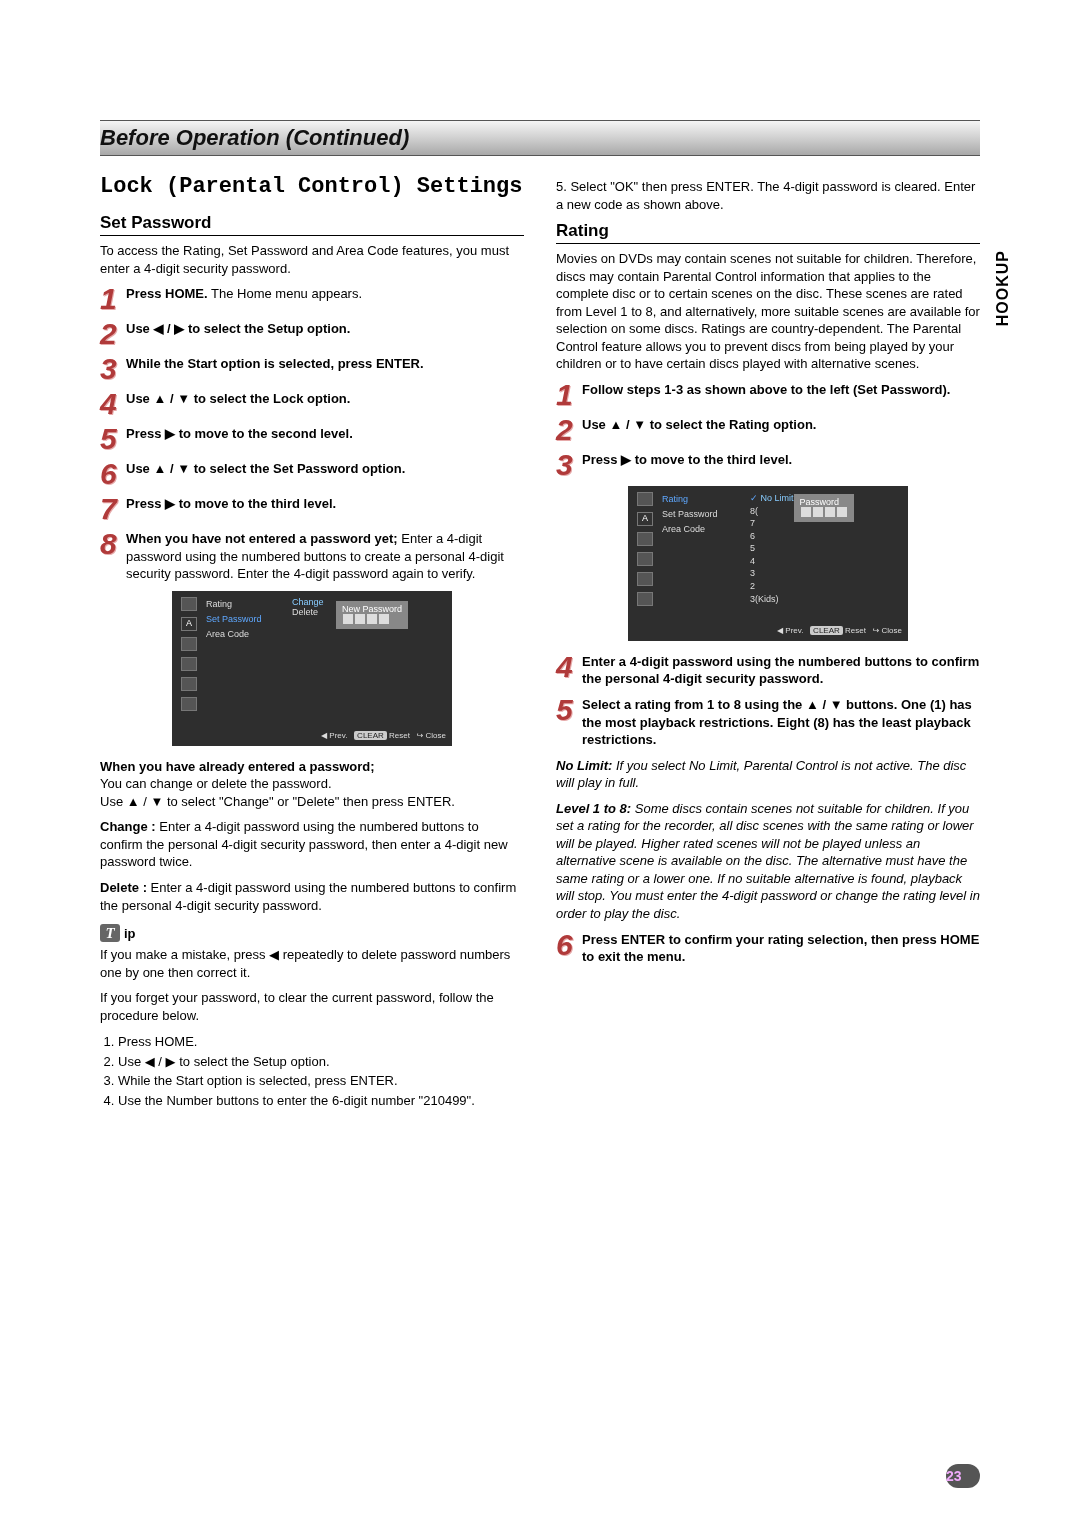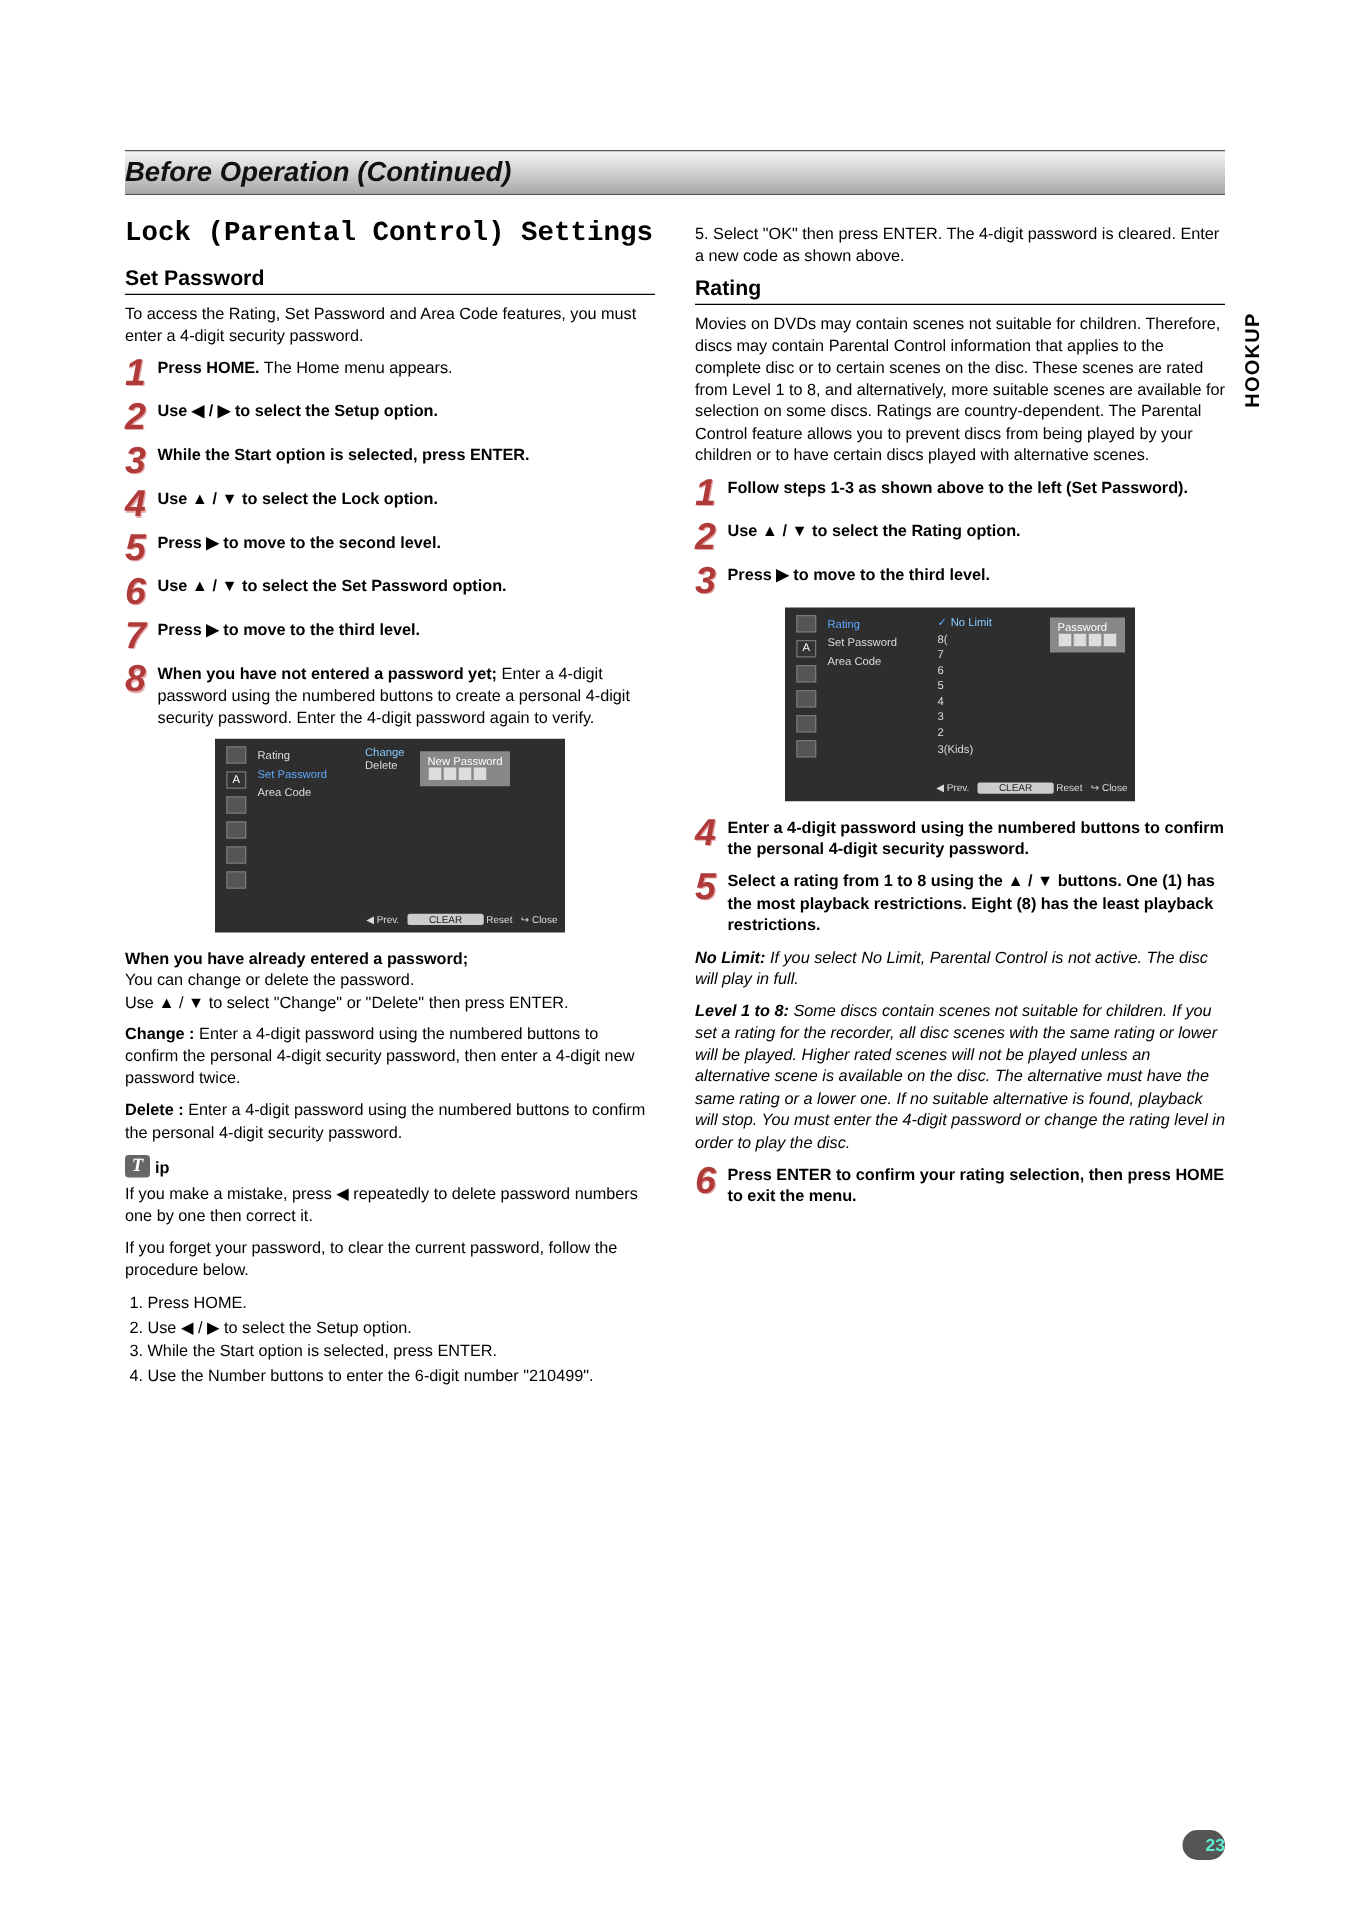--- a/index.html
+++ b/index.html
@@ -55,47 +55,47 @@
     padding: 6px;
   }
   .figure-row { display: flex; }
   .figure-icons { width: 22px; display: flex; flex-direction: column; gap: 6px; align-items: center; }
   .fic { width: 16px; height: 14px; background: #555; border: 1px solid #777; }
   .figure-menu { width: 86px; padding-left: 2px; }
   .fmi { padding: 2px 4px; margin-bottom: 1px; font-size: 9px; }
   .fmi.sel { color: #5fa8ff; }
   .figure-right { flex: 1; padding-left: 6px; }
   .rating-list div { font-size: 9px; line-height: 1.4; }
-  .rating-top { display:flex; justify-content: space-between; padding: 0 2px; }
+  .rating-top { display:flex; justify-content: flex-start; padding: 0 2px; }
   .chk { color: #5fa8ff; margin-right:3px; }
   .pw-box { background:#888; color:#fff; padding:3px 6px; display:inline-block; font-size:9px; margin-top:2px; }
   .pw-box .sq { display:inline-block; width:10px; height:10px; background:#ddd; margin:0 1px; }
   .figure-footer { margin-top: 20px; text-align: right; font-size: 8px; }
-  .figure-footer .clr { background:#ccc; color:#222; padding:0 17px; border-radius:2px; }
+  .figure-footer .clr { background:#ccc; color:#222; padding:0 3px; border-radius:2px; }
   ol.forget-list { margin-left: 18px; font-size:13px; line-height:1.5; }
   .italic-note { font-style: italic; font-size: 13px; line-height: 1.35; margin-bottom: 8px; }
   .italic-note .blabel { font-style: italic; font-weight: bold; }
   .side-tab {
     position: absolute;
     right: 68px;
     top: 250px;
     writing-mode: vertical-rl;
     transform: rotate(180deg);
     font-weight: bold;
     font-size: 16px;
     letter-spacing: 1px;
   }
   .page-num {
     position: absolute;
     bottom: 40px; right: 100px;
     width: 34px; height: 24px;
     background: #555;
     border-radius: 12px;
-    color: #5eead4;
-    text-align: right;
+    color: #f0abfc;
+    text-align: left;
     font-size: 14px; line-height: 24px; font-weight: bold;
   }
   .bold { font-weight: bold; }
 </style>
 </head>
 <body>
 
 <div class="header-bar">
   <span class="header-bar-title">Before Operation (Continued)</span>
 </div>

